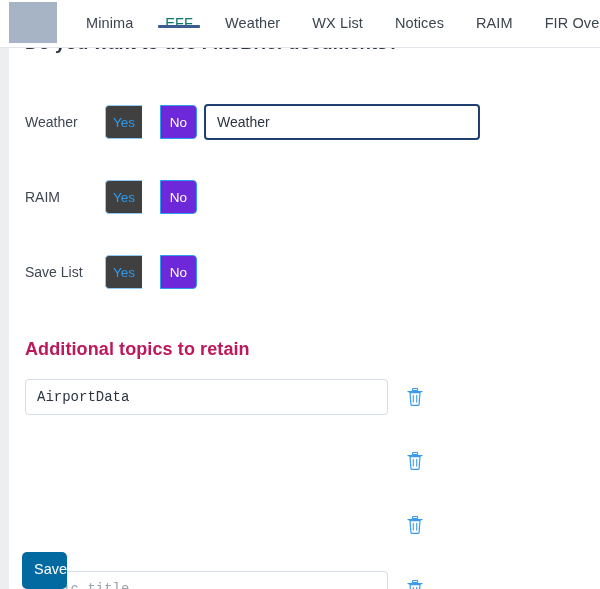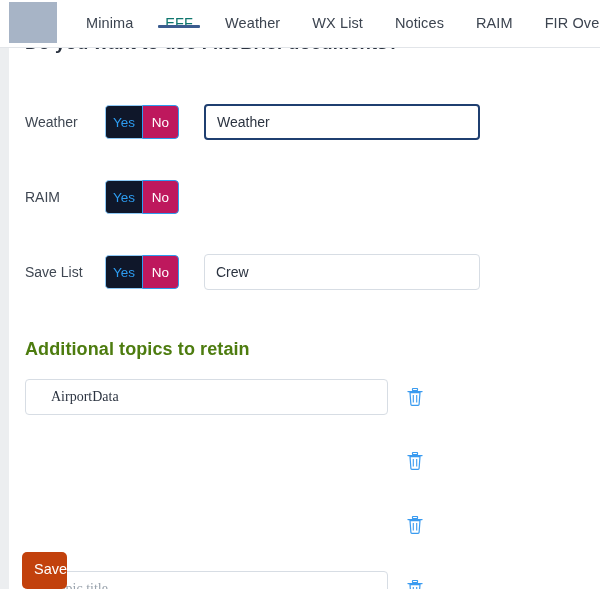--- a/index.html
+++ b/index.html
@@ -92,21 +92,21 @@
     color: #2b3340;
     letter-spacing: .1px;
     white-space: nowrap;
   }
 
   .heading2 {
     position: absolute;
     left: 16px;
     font-size: 18px;
     font-weight: bold;
-    color: #4d7c0f;
+    color: #be185d;
     letter-spacing: .1px;
     white-space: nowrap;
   }
 
   
   .doc-row {
     position: absolute;
     left: 0;
     width: 591px;
     height: 42px;
@@ -132,31 +132,32 @@
   .toggle .opt {
     width: 37px;
     display: flex;
     align-items: center;
     justify-content: center;
     font-size: 13.5px;
     cursor: pointer;
     user-select: none;
   }
   .toggle .opt.off {
-    background: #0f172a;
+    background: #404040;
     color: #2d9cf0;
     border: 1px solid #8fc9f5;
     border-right: none;
     border-radius: 4px 0 0 4px;
   }
   .toggle .opt.on {
-    background: #be185d;
+    background: #6d28d9;
     color: #ffffff;
     border: 1px solid #2d9cf0;
     border-radius: 0 4px 4px 0;
+    margin-left: 18px;
   }
 
   .doc-input {
     position: absolute;
     left: 195px;
     width: 276px;
     height: 36px;
     padding: 0 11px;
     font-size: 14px;
     font-family: "Liberation Sans", sans-serif;
@@ -175,23 +176,23 @@
     position: absolute;
     left: 0;
     width: 591px;
     height: 36px;
   }
   .topic-input {
     position: absolute;
     left: 16px;
     width: 363px;
     height: 36px;
-    padding: 0 25px;
+    padding: 0 11px;
     font-size: 14px;
-    font-family: Liberation Serif, serif;
+    font-family: Liberation Mono, monospace;
     color: #2b3340;
     background: #ffffff;
     border: 1px solid #d7dde4;
     border-radius: 4px;
     outline: none;
   }
   .topic-input::placeholder { color: #9aa3ad; }
   .trash-btn {
     position: absolute;
     left: 394px;
@@ -208,21 +209,21 @@
   }
   .trash-btn svg { display: block; }
 
   
   .save-btn {
     position: absolute;
     left: 13px;
     top: 504px;
     width: 45px;
     height: 37px;
-    background: #c2410c;
+    background: #0369a1;
     color: #ffffff;
     font-size: 14.5px;
     font-family: "Liberation Sans", sans-serif;
     border: none;
     border-radius: 5px;
     cursor: pointer;
     z-index: 30;
     display: flex;
     align-items: center;
     justify-content: center;
@@ -269,21 +270,20 @@
         <div class="opt on">No</div>
       </div>
     </div>
 
     <div class="doc-row" style="top:203px;">
       <div class="doc-label">Save List</div>
       <div class="toggle">
         <div class="opt off">Yes</div>
         <div class="opt on">No</div>
       </div>
-      <input class="doc-input" type="text" value="Crew" style="">
     </div>
 
     <div class="heading2" style="top:291px;">Additional topics to retain</div>
 
     <div class="topic-row" style="top:331px;">
       <input class="topic-input" type="text" value="AirportData" style="">
       <button class="trash-btn">
         <svg width="16" height="18" viewBox="0 0 16 18">
           <rect x="5.5" y="0.5" width="5" height="2" rx="0.6" fill="none" stroke="#3a9bf0" stroke-width="1.2"></rect>
           <line x1="1" y1="3.6" x2="15" y2="3.6" stroke="#3a9bf0" stroke-width="1.4" stroke-linecap="round"></line>

